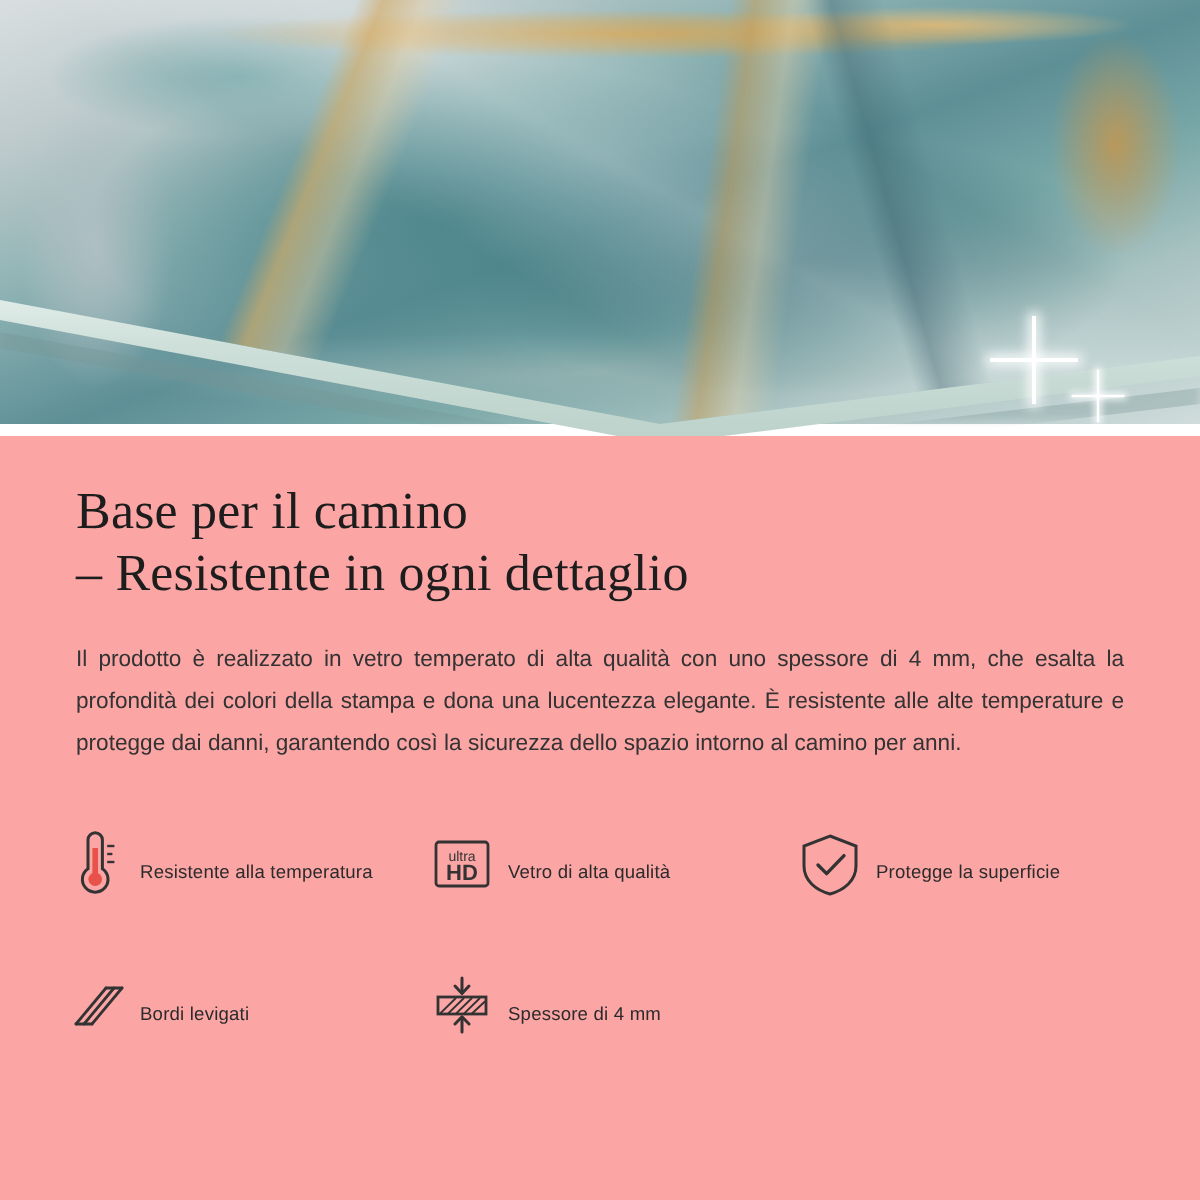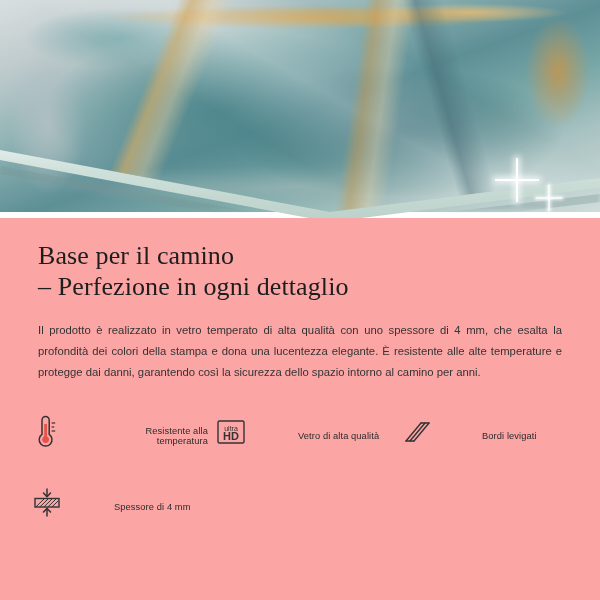--- a/index.html
+++ b/index.html
@@ -140,43 +140,42 @@
     width: 46px;
     height: 46px;
     display: flex;
     align-items: center;
     justify-content: center;
     margin-bottom: 7px;
   }
   .feature-label {
     font-size: 9.3px;
     color: #2b2b2b;
-    text-align: right;
+    text-align: center;
     letter-spacing: 0.1px;
-    margin-left: 44px;
   }
   svg { display: block; }
 </style>
 </head>
 <body>
 
 <div class="page">
 
   <div class="hero">
     <div class="hero-art"></div>
     <div class="hero-art-2"></div>
     <div class="glass-shadow"></div>
     <div class="glass-edge"></div>
     <div class="sparkle s1"></div>
     <div class="sparkle s2"></div>
   </div>
 
   <h1 class="headline">
     <span>Base per il camino</span>
-    <span class="line2">– Perfezione in ogni dettaglio</span>
+    <span class="line2">– Resistente in ogni dettaglio</span>
   </h1>
 
   <p class="body-copy">Il prodotto è realizzato in vetro temperato di alta qualità con uno spessore di 4 mm, che esalta la profondità dei colori della stampa e dona una lucentezza elegante. È resistente alle alte temperature e protegge dai danni, garantendo così la sicurezza dello spazio intorno al camino per anni.</p>
 
   <div class="features">
 
     <div class="feature">
       <div class="feature-icon">
         <svg width="42" height="42" viewBox="0 0 42 42">
           <path d="M18 9 a3.6 3.6 0 0 1 7.2 0 v14.4 a6.4 6.4 0 1 1 -7.2 0 Z" fill="none" stroke="#333333" stroke-width="1.5"></path>
@@ -194,20 +193,29 @@
       <div class="feature-icon">
         <svg width="42" height="42" viewBox="0 0 42 42">
           <rect x="8" y="10" width="26" height="22" rx="1.5" fill="none" stroke="#333333" stroke-width="1.4"></rect>
           <text x="21" y="19.5" font-family="Liberation Sans, sans-serif" font-size="7" fill="#333333" text-anchor="middle">ultra</text>
           <text x="21" y="29" font-family="Liberation Sans, sans-serif" font-size="11" font-weight="bold" fill="#333333" text-anchor="middle">HD</text>
         </svg>
       </div>
       <div class="feature-label">Vetro di alta qualità</div>
     </div>
 
+    <div class="feature">
+      <div class="feature-icon">
+        <svg width="42" height="42" viewBox="0 0 42 42">
+          <path d="M21 7 L34 12 V22 C34 29.5 27.8 34.2 21 36 C14.2 34.2 8 29.5 8 22 V12 Z" fill="none" stroke="#333333" stroke-width="1.5"></path>
+          <path d="M15 21.5 l4.3 4.3 L28 16.8" fill="none" stroke="#333333" stroke-width="1.7" stroke-linecap="round" stroke-linejoin="round"></path>
+        </svg>
+      </div>
+      <div class="feature-label">Protegge la superficie</div>
+    </div>
 
 
     <div class="feature">
       <div class="feature-icon">
         <svg width="42" height="42" viewBox="0 0 42 42">
           <path d="M12 30 L27 12" stroke="#333333" stroke-width="1.4" stroke-linecap="round"></path>
           <path d="M16 30 L31 12" stroke="#333333" stroke-width="1.4" stroke-linecap="round"></path>
           <path d="M20 30 L35 12" stroke="#333333" stroke-width="1.4" stroke-linecap="round"></path>
           <path d="M12 30 L20 30" stroke="#333333" stroke-width="1.4" stroke-linecap="round"></path>
           <path d="M27 12 L35 12" stroke="#333333" stroke-width="1.4" stroke-linecap="round"></path>

